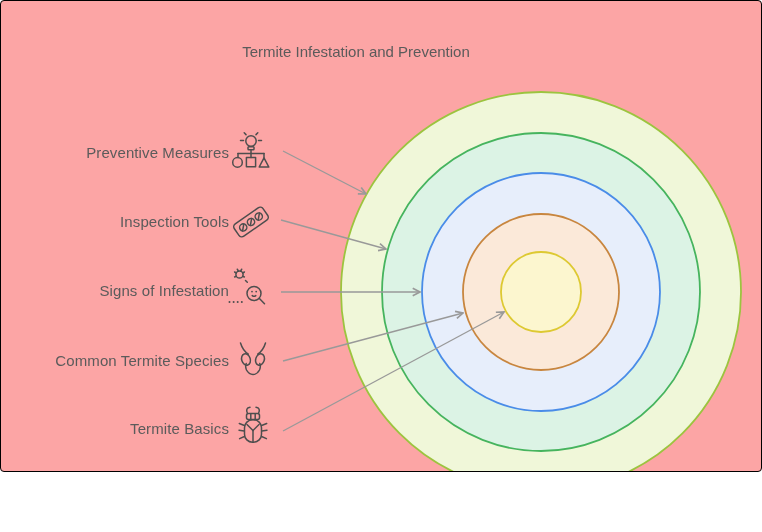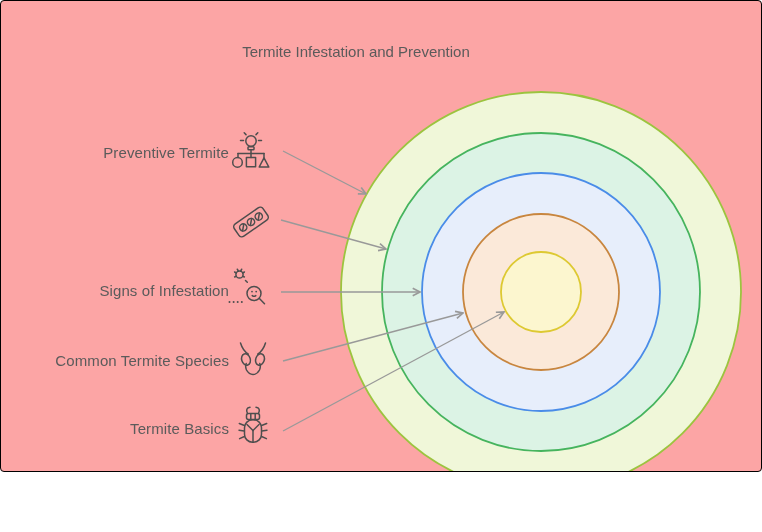--- a/index.html
+++ b/index.html
@@ -58,21 +58,22 @@
   }
   .icon .dots { stroke: none; }
 </style>
 </head>
 <body>
 
 <div id="canvas">
 
   <div id="title">Termite Infestation and Prevention</div>
 
-  <div class="ring-label" id="label-0">Preventive Termite</div>
+  <div class="ring-label" id="label-0">Preventive Measures</div>
+  <div class="ring-label" id="label-1">Inspection Tools</div>
   <div class="ring-label" id="label-2">Signs of Infestation</div>
   <div class="ring-label" id="label-3">Common Termite Species</div>
   <div class="ring-label" id="label-4">Termite Basics</div>
 
   <svg id="diagram-svg" width="762" height="532" viewBox="0 0 762 532">
     <defs>
       <marker id="arrowhead" viewBox="0 0 10 10" refX="8.5" refY="5" markerWidth="8" markerHeight="8" orient="auto">
         <path d="M1.5,1.5 L8.5,5 L1.5,8.5" fill="none" stroke-width="1.6" stroke="#999999"></path>
       </marker>
     </defs>

